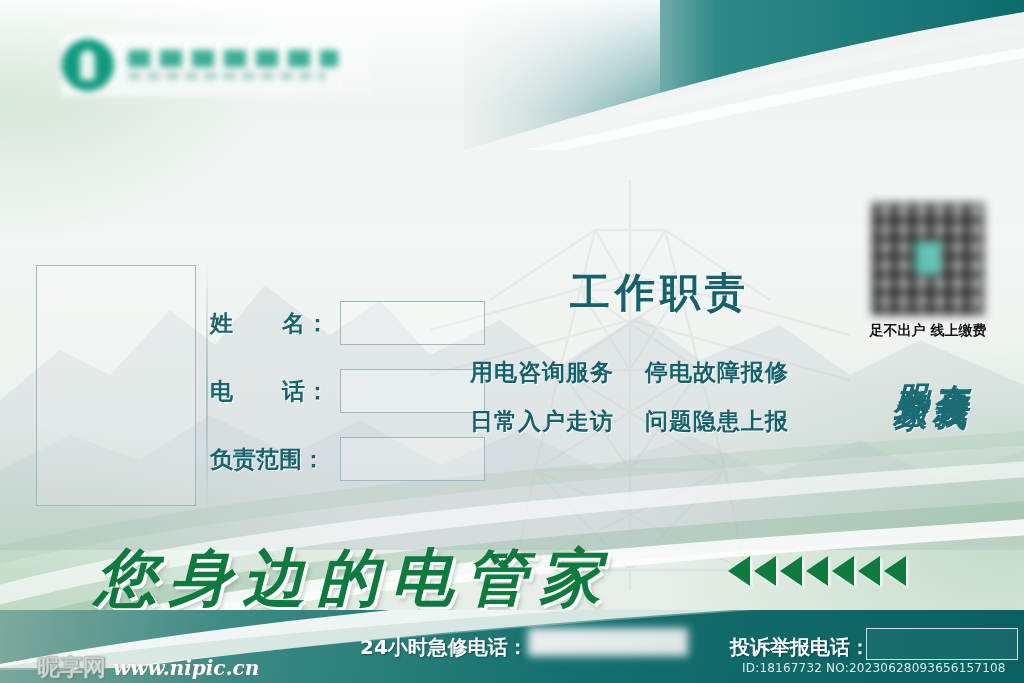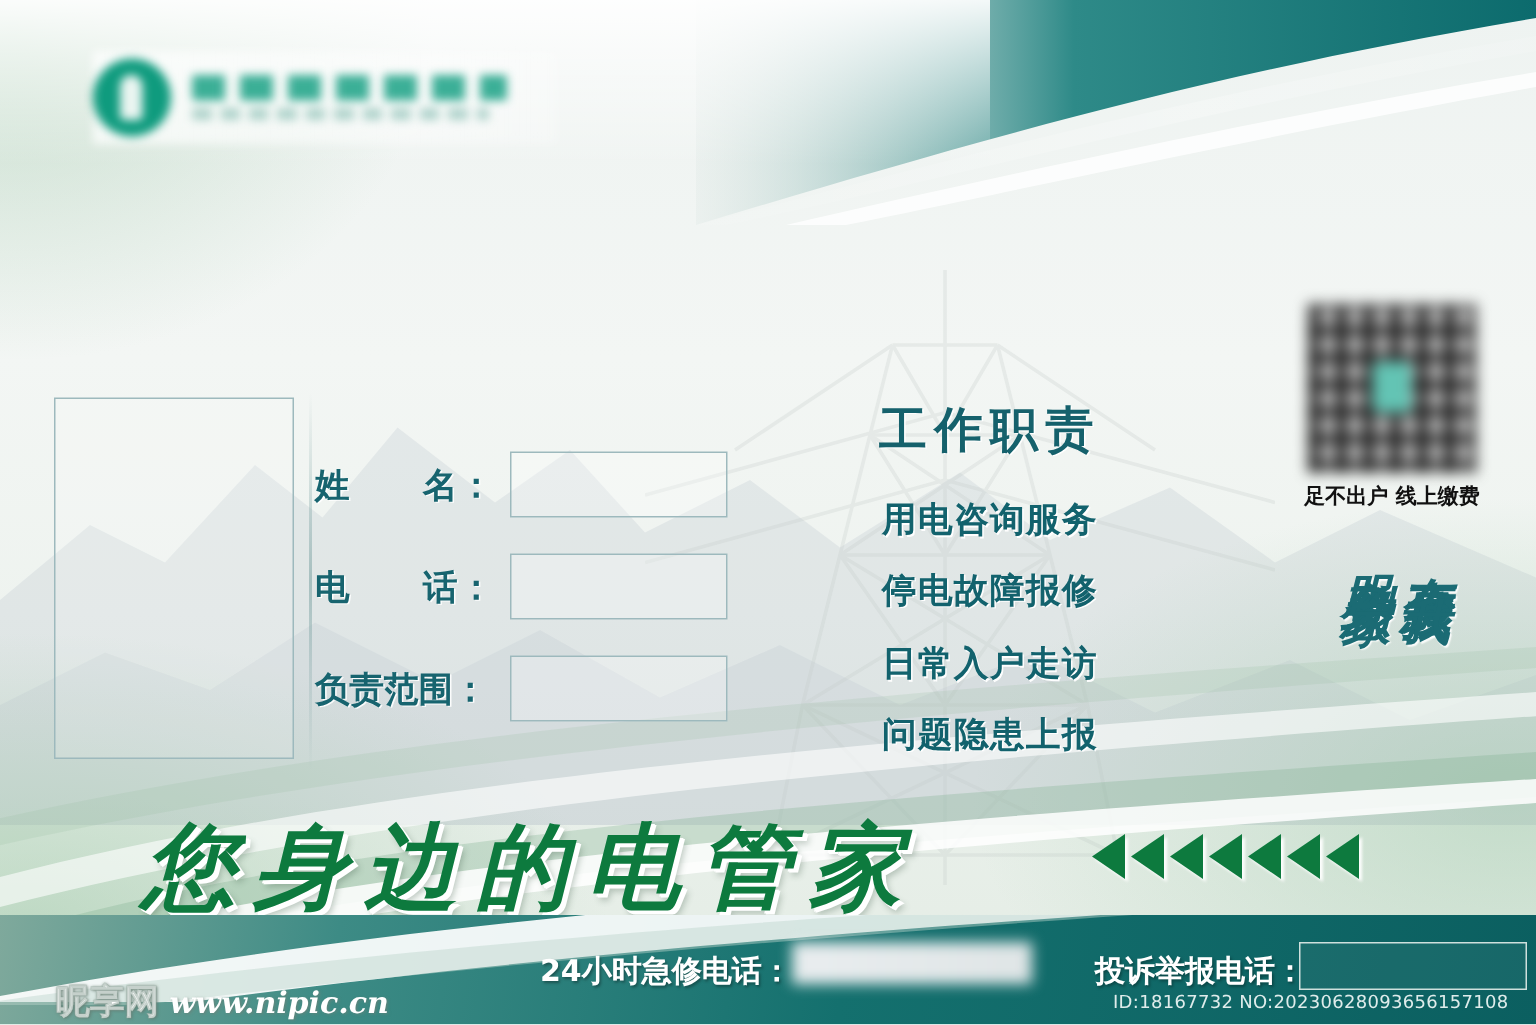--- a/index.html
+++ b/index.html
@@ -76,23 +76,23 @@
     font-size:23px;font-weight:bold;color:#17646f;width:130px;
     letter-spacing:1px;white-space:nowrap;
     text-shadow:1px 1px 0 rgba(255,255,255,.9);}
   .form-label.wide{letter-spacing:0;}
   .form-input{flex:1;height:42px;border:1px solid #9db9bd;
     background:rgba(255,255,255,.28);}
 
   
   .duties{position:absolute;left:470px;top:265px;width:380px;text-align:center;}
   .duties-title{font-family:"DejaVu Sans","Liberation Sans",sans-serif;
-    font-size:32px;font-weight:bold;color:#15616c;letter-spacing:5px;
-    text-shadow:1px 1px 0 rgba(255,255,255,.95);margin-bottom:22px;}
-  .duty-row{display:flex;justify-content:flex-start;gap:16px;margin-bottom:18px;flex-direction:column;}
+    font-size:40px;font-weight:bold;color:#15616c;letter-spacing:5px;
+    text-shadow:1px 1px 0 rgba(255,255,255,.95);margin-bottom:37px;}
+  .duty-row{display:flex;justify-content:flex-start;gap:31px;margin-bottom:18px;}
   .duty-item{font-family:"DejaVu Sans","Liberation Sans",sans-serif;
     font-size:23px;font-weight:bold;color:#12626d;letter-spacing:1px;
     white-space:nowrap;text-shadow:1px 1px 0 rgba(255,255,255,.95);}
 
   
   .qr-block{position:absolute;left:862px;top:203px;width:132px;text-align:center;}
   .qr-img{width:112px;height:112px;margin:0 auto;
     background:
       repeating-linear-gradient(90deg,#4a4a4a 0 9px,#d8d8d8 9px 18px),
       repeating-linear-gradient(0deg,rgba(60,60,60,.75) 0 9px,rgba(225,225,225,.6) 9px 18px);

